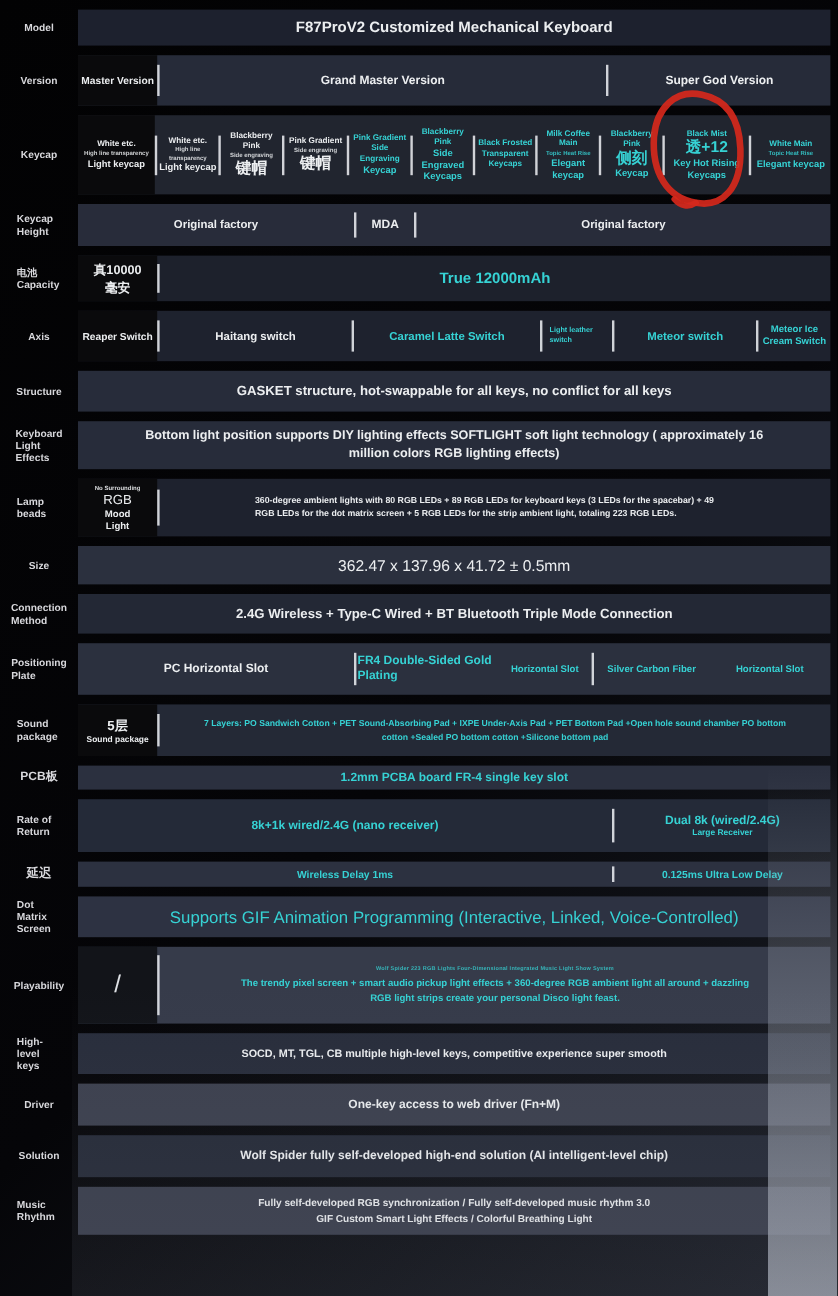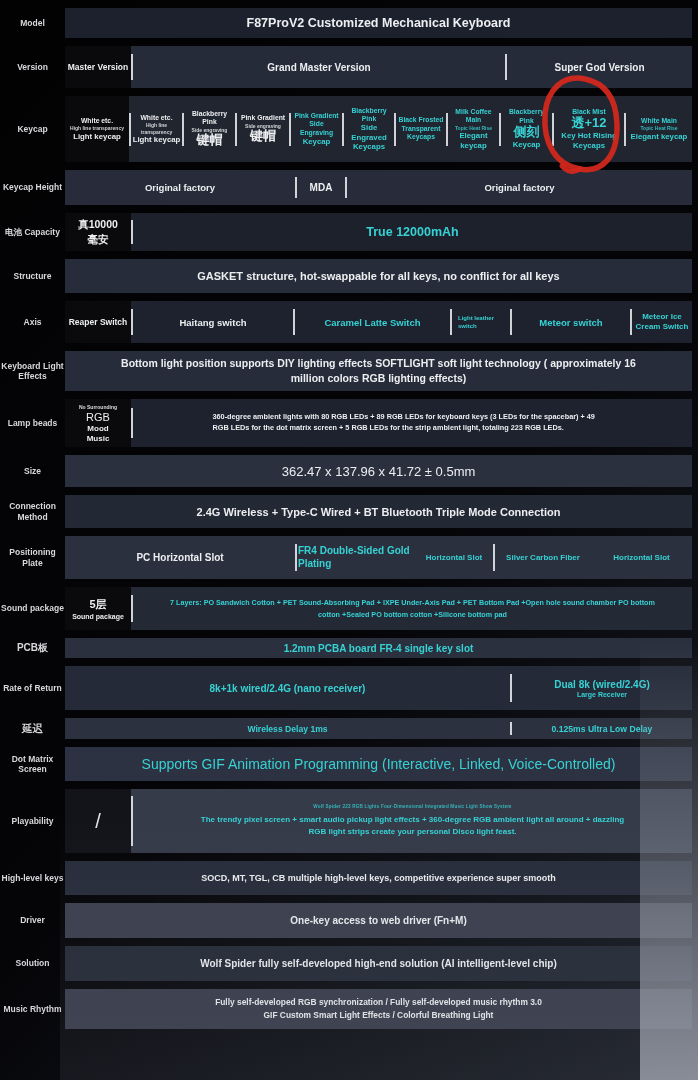--- a/index.html
+++ b/index.html
@@ -2,22 +2,22 @@
 <html><head>
 <meta charset="utf-8">
 <style>
   html,body{margin:0;padding:0;background:#000;}
   .stage{position:relative;width:698px;height:1080px;overflow:hidden;
     background:linear-gradient(135deg,#020203 0%,#050508 55%,#101218 78%,#1d2029 100%);
     font-family:"Liberation Sans", sans-serif;}
   .table{position:absolute;left:0;top:8px;width:692px;}
   .row{display:flex;align-items:stretch;margin-bottom:8px;}
   .lbl{flex:0 0 65px;width:65px;display:flex;align-items:center;justify-content:center;
-    text-align:center;color:#d8d8dc;font-weight:bold;font-size:8.5px;line-height:1.2;
-    padding:0 1px;box-sizing:border-box;}
+    text-align:left;color:#d8d8dc;font-weight:bold;font-size:8.5px;line-height:1.2;
+    padding:0 14px;box-sizing:border-box;}
   .band{flex:1;display:flex;align-items:center;background:var(--bg);position:relative;}
   .r1{--bg:#1d212e;height:30px}.r2{--bg:#262b39;height:42px}.r3{--bg:#21252f;height:66px}
   .r4{--bg:#282c3a;height:35px}.r5{--bg:#1d212c;height:38px}.r6{--bg:#272c3a;height:34px}
   .r7{--bg:#1e222e;height:42px}.r8{--bg:#272c3a;height:40px}.r9{--bg:#1e222e;height:48px}
   .r10{--bg:#2b303e;height:32px}.r11{--bg:#232835;height:33px}.r12{--bg:#2b303e;height:43px}
   .r13{--bg:#242936;height:43px}.r14{--bg:#2b303f;height:20px}.r15{--bg:#242a38;height:44px}
   .r16{--bg:#2c3140;height:21px}.r17{--bg:#2d3242;height:34px}.r18{--bg:#363b4a;height:64px}
   .r19{--bg:#282d3b;height:34px}.r20{--bg:#3c404e;height:35px}.r21{--bg:#262b38;height:35px}
   .r22{--bg:#3a3e4c;height:40px}
   .vd{flex:0 0 2px;background:#e8ebef;opacity:.88;align-self:center;height:62%;}
@@ -181,58 +181,58 @@
         <div class="fc">
           <span class="f-cjk">真10000</span>
           <span class="f-cjk">毫安</span>
         </div>
         <div class="vd"></div>
         <div class="main t-cyanbig c">True 12000mAh</div>
       </div>
     </div>
 
     <div class="row">
+      <div class="lbl">Axis</div>
+      <div class="band r7">
+        <div class="fc" style="font-size:8.5px">Reaper Switch</div>
+        <div class="vd"></div>
+        <div class="cell axis-cell w" style="flex:0 0 160px;align-self:stretch">Haitang switch</div>
+        <div class="vd"></div>
+        <div class="cell axis-cell c" style="flex:0 0 155px;align-self:stretch">Caramel Latte Switch</div>
+        <div class="vd"></div>
+        <div class="cell axis-tiny c" style="flex:0 0 58px;align-self:stretch;align-items:flex-start;padding-left:6px">Light leather switch</div>
+        <div class="vd"></div>
+        <div class="cell axis-cell c" style="flex:0 0 118px;align-self:stretch">Meteor switch</div>
+        <div class="vd"></div>
+        <div class="cell c" style="flex:1;align-self:stretch;font-size:8px;font-weight:bold;line-height:1.25">Meteor Ice Cream Switch</div>
+      </div>
+    </div>
+
+    <div class="row">
       <div class="lbl">Structure</div>
       <div class="band r6">
         <div class="main w" style="font-size:11px;font-weight:bold">GASKET structure, hot-swappable for all keys, no conflict for all keys</div>
-      </div>
-    </div>
-
-    <div class="row">
-      <div class="lbl">Axis</div>
-      <div class="band r7">
-        <div class="fc" style="font-size:8.5px">Reaper Switch</div>
-        <div class="vd"></div>
-        <div class="cell axis-cell w" style="flex:0 0 160px;align-self:stretch">Haitang switch</div>
-        <div class="vd"></div>
-        <div class="cell axis-cell c" style="flex:0 0 155px;align-self:stretch">Caramel Latte Switch</div>
-        <div class="vd"></div>
-        <div class="cell axis-tiny c" style="flex:0 0 58px;align-self:stretch;align-items:flex-start;padding-left:6px">Light leather switch</div>
-        <div class="vd"></div>
-        <div class="cell axis-cell c" style="flex:0 0 118px;align-self:stretch">Meteor switch</div>
-        <div class="vd"></div>
-        <div class="cell c" style="flex:1;align-self:stretch;font-size:8px;font-weight:bold;line-height:1.25">Meteor Ice Cream Switch</div>
       </div>
     </div>
 
     <div class="row">
       <div class="lbl">Keyboard Light Effects</div>
       <div class="band r8">
         <div class="main w para" style="font-size:10.5px;text-align:center;padding:0 46px">Bottom light position supports DIY lighting effects SOFTLIGHT soft light technology ( approximately 16 million colors RGB lighting effects)</div>
       </div>
     </div>
 
     <div class="row">
       <div class="lbl">Lamp beads</div>
       <div class="band r9">
         <div class="fc">
           <span class="f-tiny">No Surrounding</span>
           <span class="f-big" style="font-weight:normal">RGB</span>
           <span class="f-med">Mood</span>
-          <span class="f-med">Music</span>
+          <span class="f-med">Light</span>
         </div>
         <div class="vd"></div>
         <div class="main">
           <div class="w para lamp-body">360-degree ambient lights with 80 RGB LEDs + 89 RGB LEDs for keyboard keys (3 LEDs for the spacebar) + 49 RGB LEDs for the dot matrix screen + 5 RGB LEDs for the strip ambient light, totaling 223 RGB LEDs.</div>
         </div>
       </div>
     </div>
 
     <div class="row">
       <div class="lbl">Size</div>

